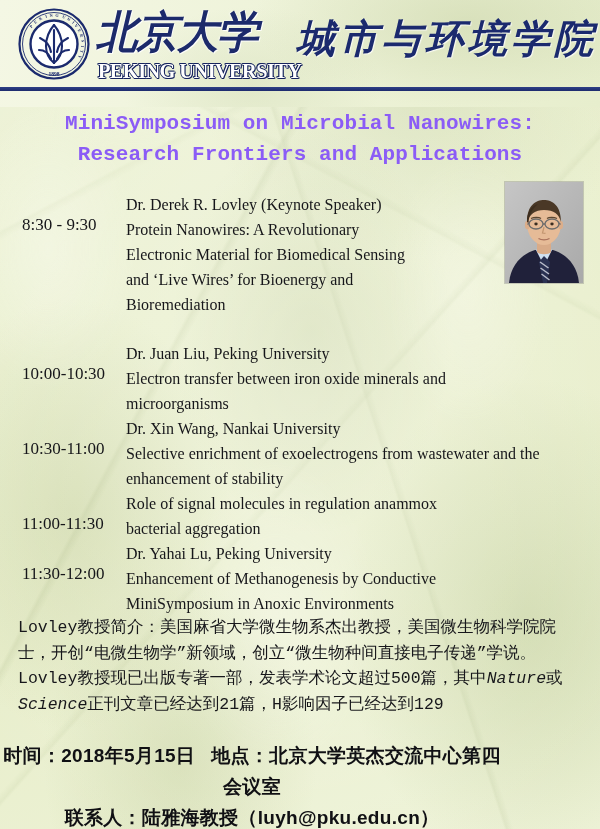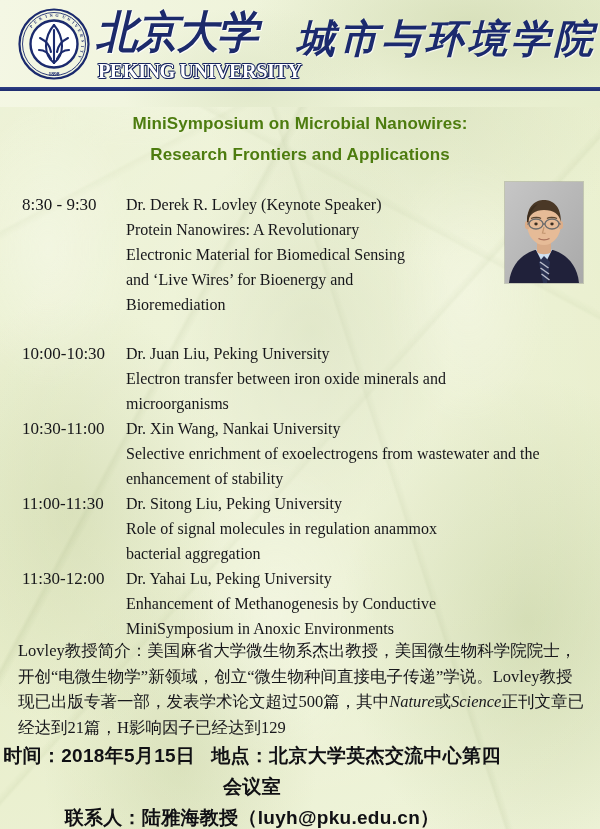--- a/index.html
+++ b/index.html
@@ -134,24 +134,24 @@
 
   
   .title-block {
     position: absolute;
     left: 0; top: 108px;
     width: 600px;
     text-align: center;
     z-index: 2;
   }
   .title-line {
-    font-family: Liberation Sans, sans-serif;
-    font-size: 17px;
-    font-weight: bold;
-    color: #4d7c0f;
+    font-family: Liberation Mono, monospace;
+    font-size: 21px;
+    font-weight: bold;
+    color: #8b5cf6;
     line-height: 31px;
     letter-spacing: 0.1px;
   }
 
   
   .photo {
     position: absolute;
     left: 505px; top: 182px;
     width: 78px; height: 101px;
     z-index: 3;
@@ -174,38 +174,39 @@
     margin-bottom: 0;
   }
   .sched-row.gap { margin-top: 24px; }
   .sched-time {
     flex: 0 0 104px;
     font-family: "Liberation Serif", serif;
     font-size: 17px;
     color: #16161a;
     line-height: 25px;
     white-space: nowrap;
+    margin-top: 20px;
   }
   .sched-body {
     flex: 1 1 auto;
     font-family: "Liberation Serif", serif;
     font-size: 16px;
     color: #16161a;
     line-height: 25px;
   }
   .sched-speaker { white-space: nowrap; }
   .sched-talk { }
 
   
   .bio {
     position: absolute;
-    left: 18px; top: 638px;
+    left: 18px; top: 615px;
     width: 566px;
     z-index: 2;
-    font-family: Liberation Serif, serif;
+    font-family: Liberation Mono, monospace;
     font-size: 16.5px;
     color: #17171b;
     line-height: 25.5px;
     letter-spacing: 0px;
   }
   .bio em { font-style: italic; }
 
   
   .footer {
     position: absolute;
@@ -357,21 +358,20 @@
       <div class="sched-time">10:30-11:00</div>
       <div class="sched-body" style="padding-right:28px;">
         <div class="sched-speaker">Dr. Xin Wang,  Nankai University</div>
         <div class="sched-talk">Selective enrichment of exoelectrogens from wastewater and the enhancement of stability</div>
       </div>
     </div>
 
     <div class="sched-row">
       <div class="sched-time">11:00-11:30</div>
       <div class="sched-body" style="padding-right:90px;">
-        <div class="sched-speaker">Dr. Sitong Liu,  Peking University</div>
         <div class="sched-talk">Role of signal molecules in regulation anammox bacterial aggregation</div>
       </div>
     </div>
 
     <div class="sched-row">
       <div class="sched-time">11:30-12:00</div>
       <div class="sched-body" style="padding-right:38px;">
         <div class="sched-speaker">Dr. Yahai Lu,  Peking University</div>
         <div class="sched-talk">Enhancement of Methanogenesis by Conductive MiniSymposium in Anoxic Environments</div>
       </div>

